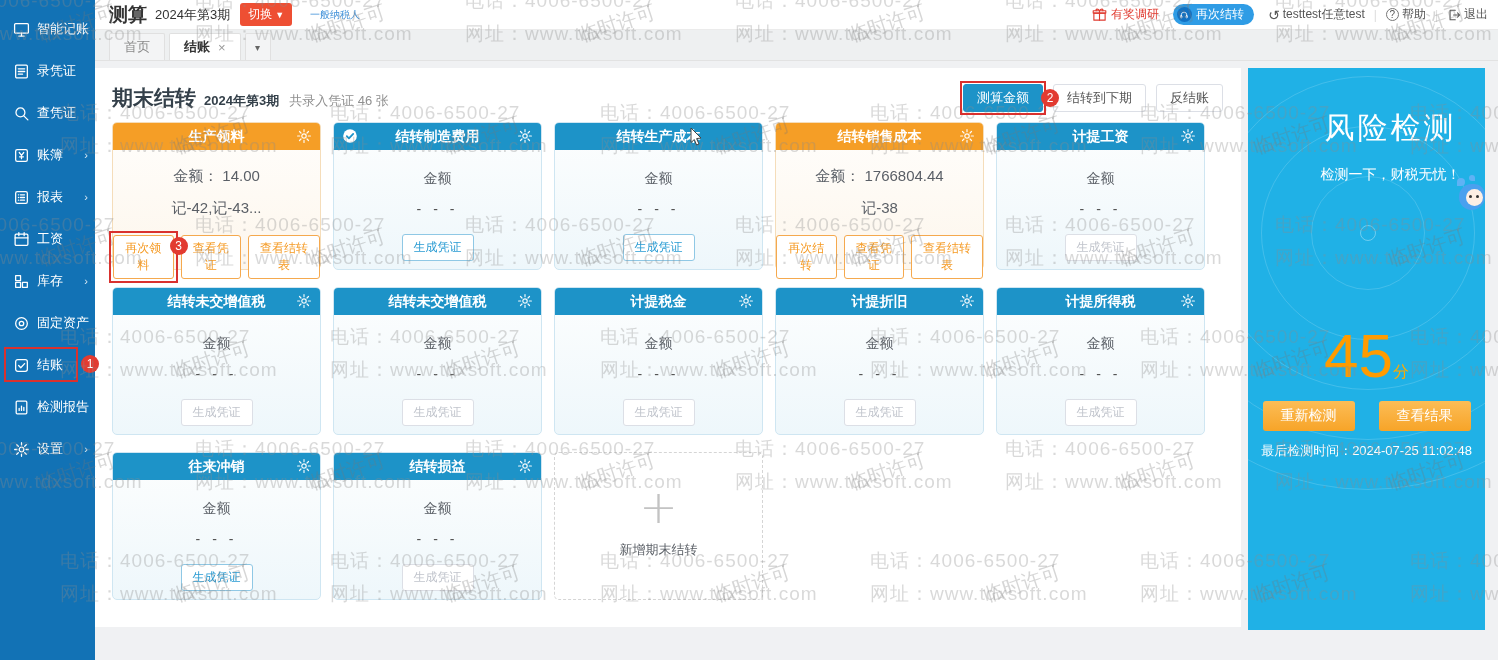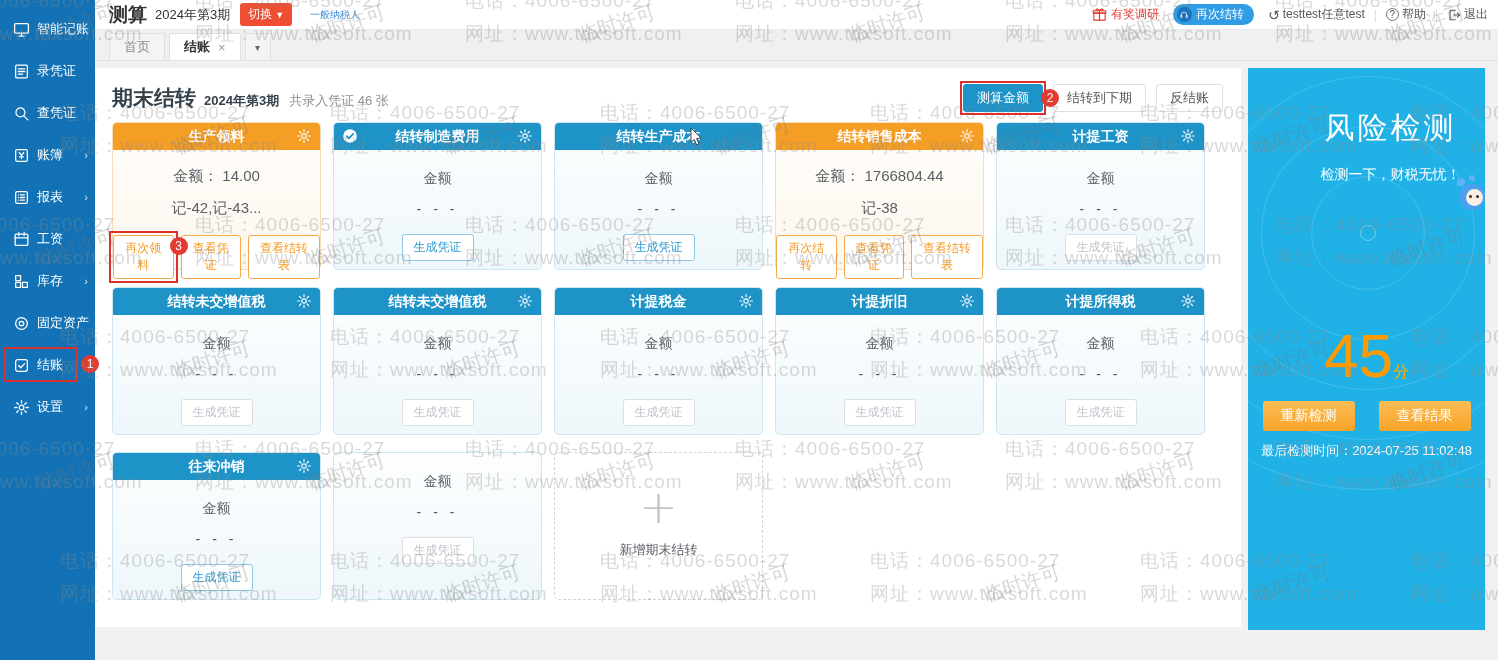--- a/index.html
+++ b/index.html
@@ -198,20 +198,29 @@
             <path class="st" d="M5.3 8l2 2.1 3.6-3.9"></path>
           </svg>
         </span>
         <span class="s-label">结账</span>
         <span class="anno-frame" style="left:4px;top:3px;width:74px;height:35px;"></span>
         <span class="anno-badge" style="left:81px;top:11px;">1</span>
       </div>
       <div class="side-item">
         <span class="s-icon">
           <svg viewBox="0 0 16 16">
+            <rect class="st" x="3" y="2" width="10" height="12" rx="1"></rect>
+            <path class="st" d="M5.8 10.8V8.8M8 10.8V6.6M10.2 10.8V8"></path>
+          </svg>
+        </span>
+        <span class="s-label">检测报告</span>
+      </div>
+      <div class="side-item">
+        <span class="s-icon">
+          <svg viewBox="0 0 16 16">
             <circle class="st" cx="8" cy="8" r="2.2"></circle>
             <path class="st" d="M8 1.6v2.1M8 12.3v2.1M1.6 8h2.1M12.3 8h2.1M3.5 3.5l1.5 1.5M11 11l1.5 1.5M12.5 3.5L11 5M5 11l-1.5 1.5"></path>
           </svg>
         </span>
         <span class="s-label">设置</span>
         <span class="s-arrow">›</span>
       </div>
     </div>
 </div>
 
@@ -458,20 +467,27 @@
         </div>
         <div class="card-body">
           <div class="c-line1">金额</div>
           <div class="c-line2 dashes">- - -</div>
           <div class="c-btns">
             <span class="btn-wrap"><button class="btn-sm blue">生成凭证</button></span>
           </div>
         </div>
       </div>
       <div class="card ">
+        <div class="card-header">
+          <span>结转损益</span>
+          <span class="card-gear"><svg viewBox="0 0 16 16">
+              <circle class="st" cx="8" cy="8" r="2.2"></circle>
+              <path class="st" d="M8 1.6v2.1M8 12.3v2.1M1.6 8h2.1M12.3 8h2.1M3.5 3.5l1.5 1.5M11 11l1.5 1.5M12.5 3.5L11 5M5 11l-1.5 1.5"></path>
+            </svg></span>
+        </div>
         <div class="card-body">
           <div class="c-line1">金额</div>
           <div class="c-line2 dashes">- - -</div>
           <div class="c-btns">
             <span class="btn-wrap"><button class="btn-sm grey">生成凭证</button></span>
           </div>
         </div>
       </div>
       <div class="card add-card">
         <div class="add-plus">+</div>

